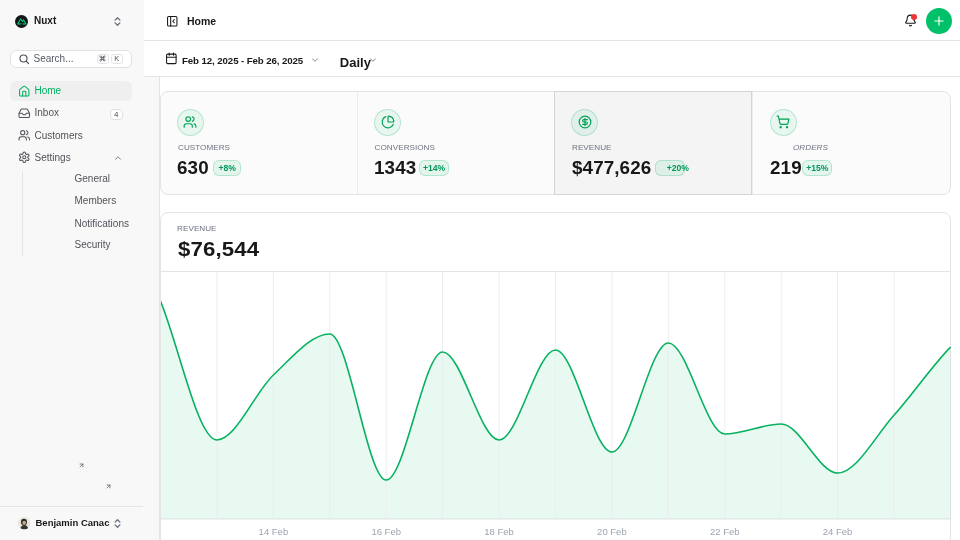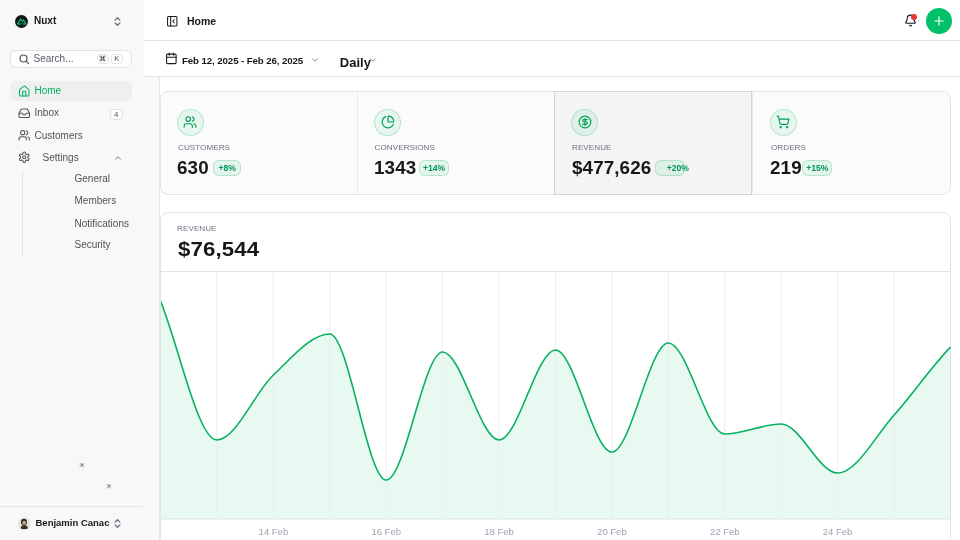--- a/index.html
+++ b/index.html
@@ -72,21 +72,21 @@
   </div>
   <div class="abs" style="left:110px;top:109px;width:12.5px;height:11px;border:1px solid #e0e0e3;border-radius:4px;background:#fff;display:flex;align-items:center;justify-content:center;font-size:8px;color:#52525b;">4</div>
   <div class="navrow" style="top:125.5px;">
     <svg width="12.5" height="12.5" viewBox="0 0 24 24" fill="none" stroke="#52525b" stroke-width="2" stroke-linecap="round" stroke-linejoin="round">
         <path d="M16 3.128a4 4 0 0 1 0 7.744M22 21v-2a4 4 0 0 0-3-3.87"></path>
         <circle cx="9" cy="7" r="4"></circle>
         <path d="M2 21v-2a4 4 0 0 1 4-4h6a4 4 0 0 1 4 4v2"></path>
       </svg>
     <span class="navtext" style="margin-left:4.5px;">Customers</span>
   </div>
-  <div class="navrow" style="top:147.5px;gap:8px;">
+  <div class="navrow" style="top:147.5px;">
     <svg width="12.5" height="12.5" viewBox="0 0 24 24" fill="none" stroke="#52525b" stroke-width="2" stroke-linecap="round" stroke-linejoin="round">
         <path d="M12.22 2h-.44a2 2 0 0 0-2 2v.18a2 2 0 0 1-1 1.73l-.43.25a2 2 0 0 1-2 0l-.15-.08a2 2 0 0 0-2.73.73l-.22.38a2 2 0 0 0 .73 2.73l.15.1a2 2 0 0 1 1 1.72v.51a2 2 0 0 1-1 1.74l-.15.09a2 2 0 0 0-.73 2.73l.22.38a2 2 0 0 0 2.73.73l.15-.08a2 2 0 0 1 2 0l.43.25a2 2 0 0 1 1 1.73V20a2 2 0 0 0 2 2h.44a2 2 0 0 0 2-2v-.18a2 2 0 0 1 1-1.73l.43-.25a2 2 0 0 1 2 0l.15.08a2 2 0 0 0 2.73-.73l.22-.39a2 2 0 0 0-.73-2.73l-.15-.08a2 2 0 0 1-1-1.74v-.5a2 2 0 0 1 1-1.74l.15-.09a2 2 0 0 0 .73-2.73l-.22-.38a2 2 0 0 0-2.73-.73l-.15.08a2 2 0 0 1-2 0l-.43-.25a2 2 0 0 1-1-1.73V4a2 2 0 0 0-2-2z"></path>
         <circle cx="12" cy="12" r="3"></circle>
       </svg>
     <span class="navtext" style="margin-left:4.5px;">Settings</span>
   </div>
   <svg class="abs" style="left:112.5px;top:153px" width="10" height="10" viewBox="0 0 24 24" fill="none" stroke="#6b7280" stroke-width="2.2" stroke-linecap="round" stroke-linejoin="round">
       <path d="m6 15 6-6 6 6"></path>
     </svg>
   <div class="abs" style="left:22px;top:170.5px;width:1px;height:85px;background:#e4e4e7;"></div>
@@ -200,21 +200,21 @@
   <div class="statval" style="left:410.5px;top:67.7px;">$477,626</div>
   <div class="badge" style="left:494.3px;top:68.2px;width:30px;padding-left:15px;">+20%</div>
 
   <div class="iconcircle" style="left:608.8px;top:16.6px;">
     <svg width="14" height="14" viewBox="0 0 24 24" fill="none" stroke="#00a155" stroke-width="2" stroke-linecap="round" stroke-linejoin="round">
         <circle cx="8" cy="21" r="1"></circle>
         <circle cx="19" cy="21" r="1"></circle>
         <path d="M2.05 2.05h2l2.66 12.42a2 2 0 0 0 2 1.58h9.78a2 2 0 0 0 1.95-1.57l1.65-7.43H5.12"></path>
       </svg>
   </div>
-  <div class="statlabel" style="left:610px;top:52.2px;">ORDERS</div>
+  <div class="statlabel" style="left:632px;top:52.2px;font-style:italic;">ORDERS</div>
   <div class="statval" style="left:608.7px;top:67.7px;">219</div>
   <div class="badge" style="left:641.3px;top:68.2px;width:30px;">+15%</div>
 </div>
 
 <div class="abs" id="card">
   <div class="abs" style="left:16.1px;top:11.5px;font-size:8.1px;font-weight:500;color:#6d7280;letter-spacing:.05px;">REVENUE</div>
   <div class="abs" style="left:16.6px;top:27.2px;font-size:19.5px;font-weight:700;color:#18181b;letter-spacing:.1px;transform:scaleX(1.14);transform-origin:0 0;">$76,544</div>
   <div class="abs" style="left:0;top:57.8px;width:789px;height:1px;background:#e4e4e7;"></div>
 </div>
 <svg class="abs" style="left:160.5px;top:271px" width="790" height="269" viewBox="0 0 790 269">

